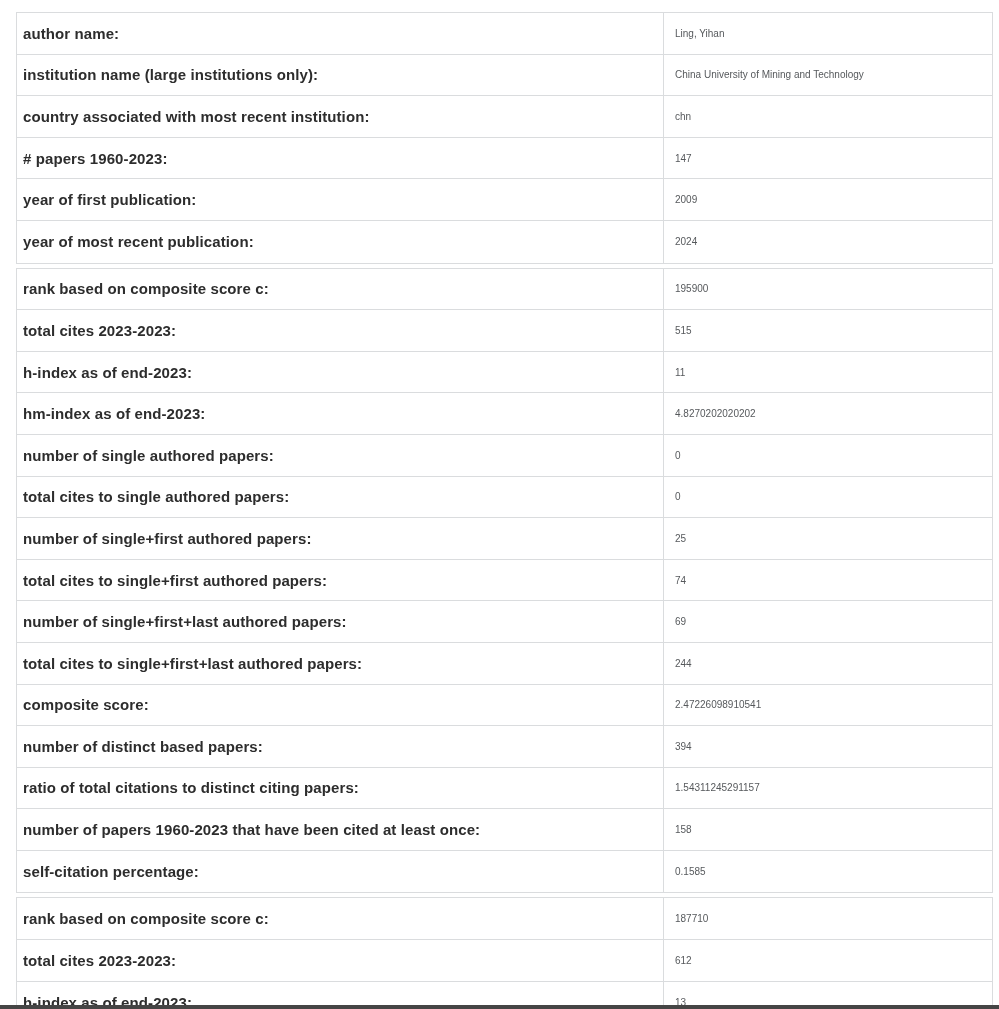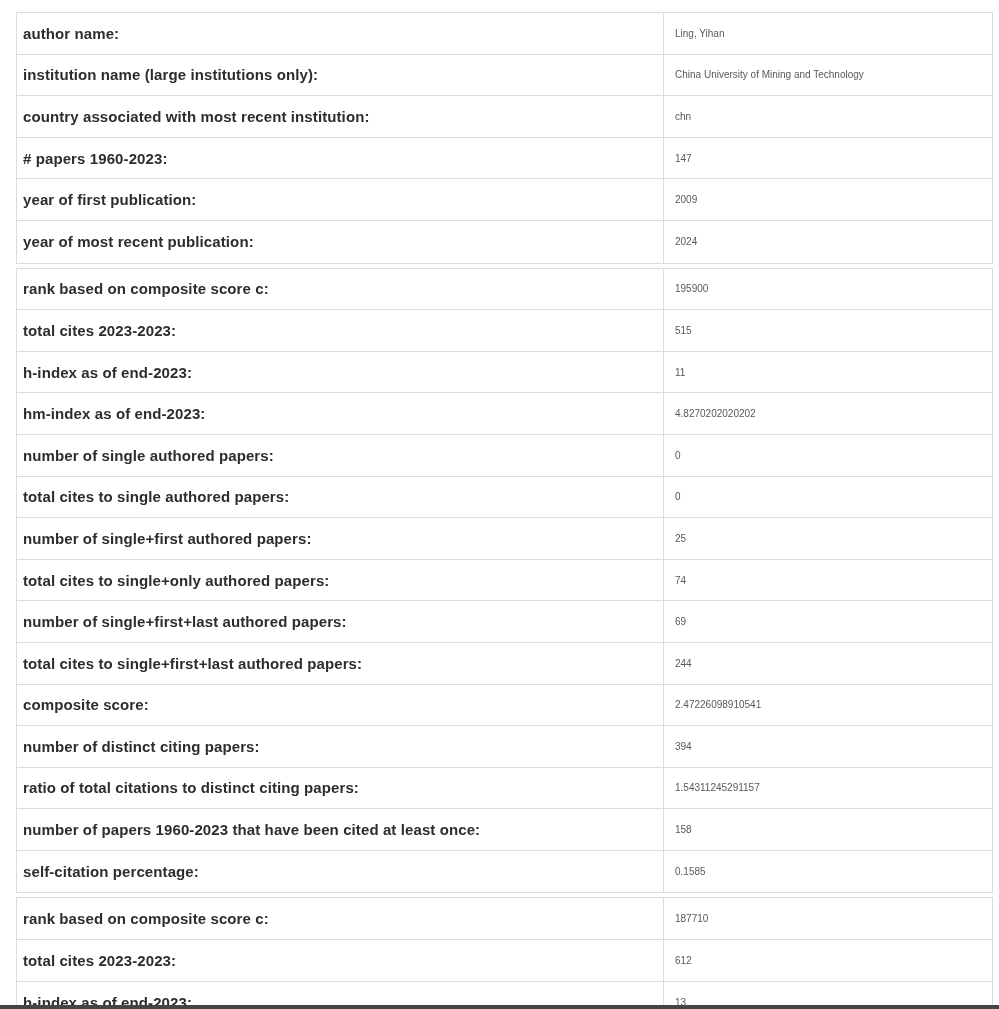--- a/index.html
+++ b/index.html
@@ -124,37 +124,37 @@
         </div>
         <div class="row">
           <div class="label">total cites to single authored papers:</div>
           <div class="value">0</div>
         </div>
         <div class="row">
           <div class="label">number of single+first authored papers:</div>
           <div class="value">25</div>
         </div>
         <div class="row">
-          <div class="label">total cites to single+only authored papers:</div>
+          <div class="label">total cites to single+first authored papers:</div>
           <div class="value">74</div>
         </div>
         <div class="row">
           <div class="label">number of single+first+last authored papers:</div>
           <div class="value">69</div>
         </div>
         <div class="row">
           <div class="label">total cites to single+first+last authored papers:</div>
           <div class="value">244</div>
         </div>
         <div class="row">
           <div class="label">composite score:</div>
           <div class="value">2.47226098910541</div>
         </div>
         <div class="row">
-          <div class="label">number of distinct citing papers:</div>
+          <div class="label">number of distinct based papers:</div>
           <div class="value">394</div>
         </div>
         <div class="row">
           <div class="label">ratio of total citations to distinct citing papers:</div>
           <div class="value">1.54311245291157</div>
         </div>
         <div class="row">
           <div class="label">number of papers 1960-2023 that have been cited at least once:</div>
           <div class="value">158</div>
         </div>

